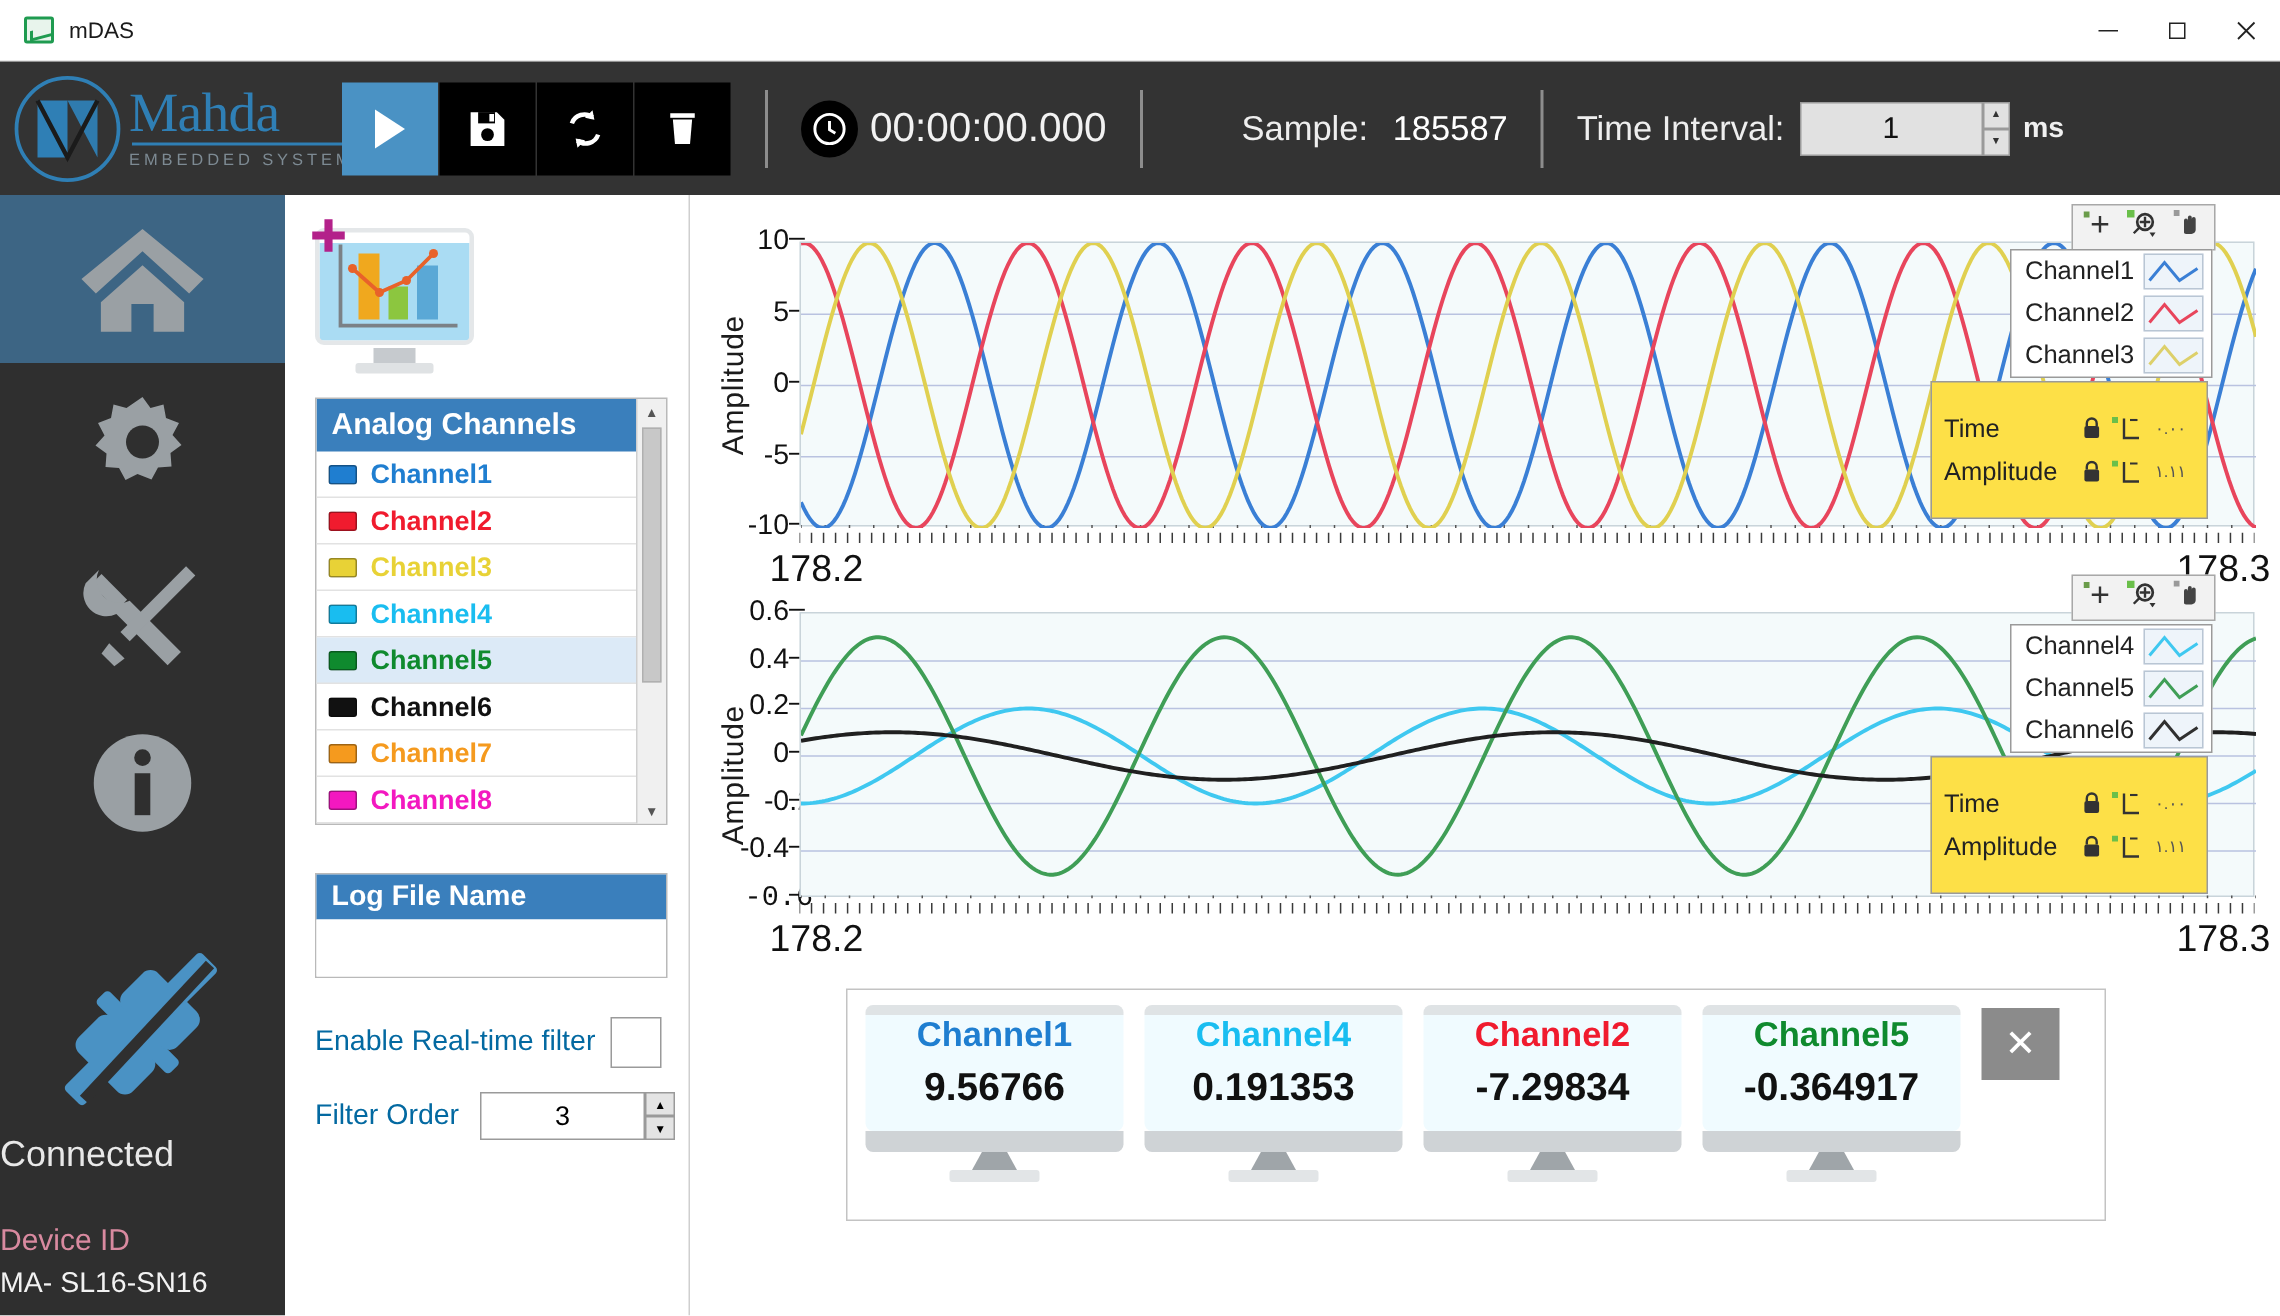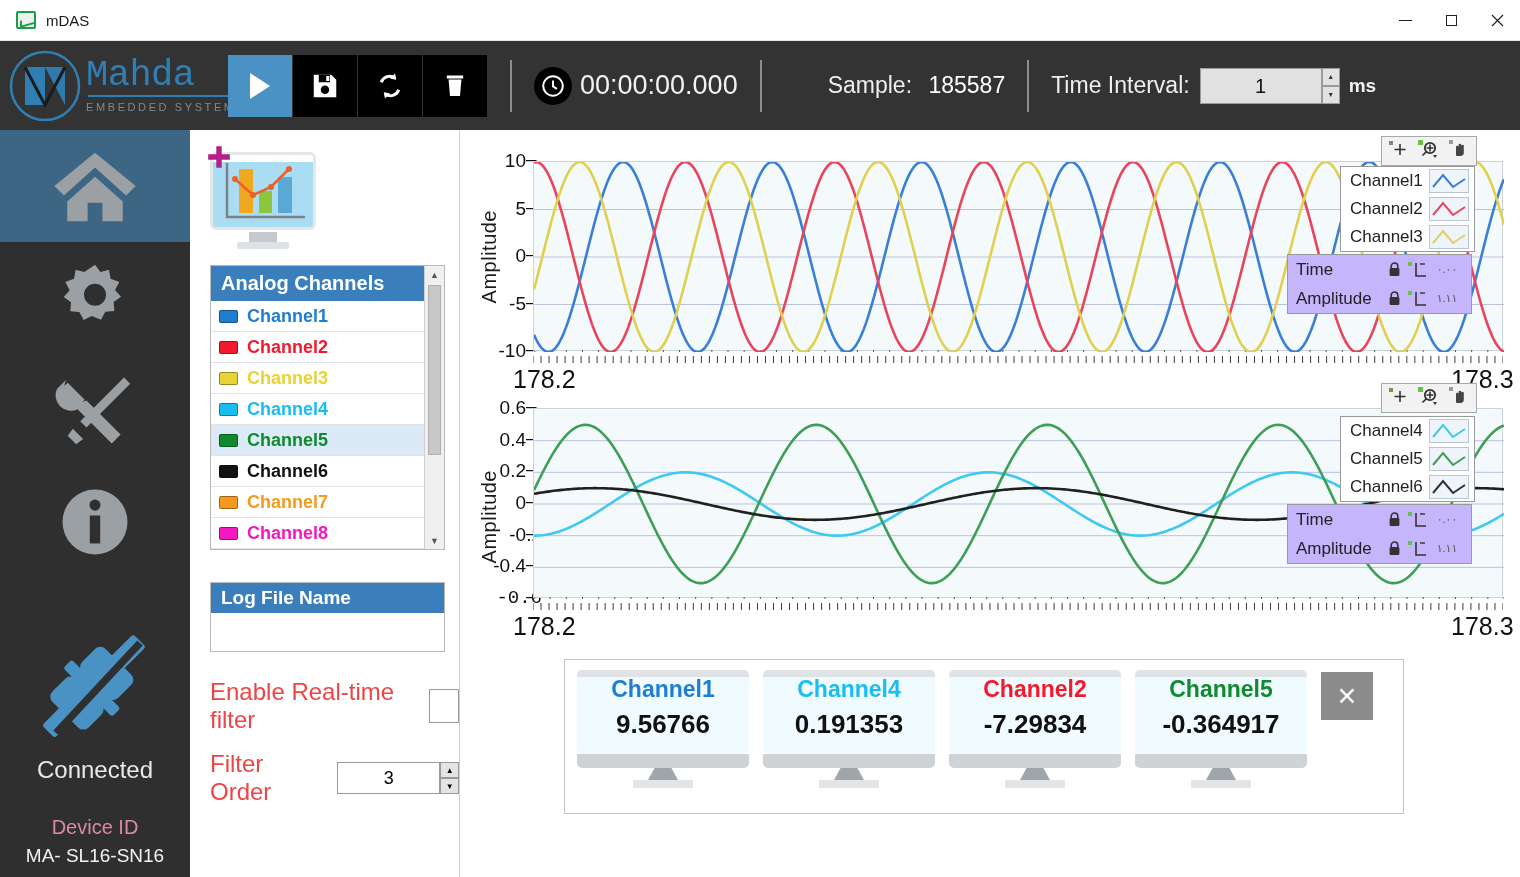--- a/index.html
+++ b/index.html
@@ -34,21 +34,21 @@
   .tb-max { width:11px; height:11px; border:1px solid #222; }
 
   
   .toolbar {
     position:absolute; left:0; top:41px; width:1520px; height:89px;
     background:#333333; display:flex; align-items:center;
   }
   .brand { display:flex; align-items:center; padding-left:8px; width:228px; }
   .brand-logo { width:74px; height:74px; position:relative; }
   .brand-text { margin-left:4px; }
-  .brand-name { font-size:37px; color:#2f7fb5; line-height:0.95; letter-spacing:-0.5px; font-family:Liberation Mono, monospace;}
+  .brand-name { font-size:37px; color:#2f7fb5; line-height:0.95; letter-spacing:-0.5px; font-family:Liberation Serif, serif;}
   .brand-sub { font-size:11px; color:#7d8a93; letter-spacing:2.6px; margin-top:4px; }
   .brand-rule { height:2px; background:#2f7fb5; margin:2px 0 3px 2px; width:186px;}
 
   .tbtn {
     width:64px; height:62px; background:#000; display:flex;
     align-items:center; justify-content:center; margin-right:1px; cursor:pointer;
   }
   .tbtn.play { background:#4a92c4; }
   .play-tri {
     width:0;height:0;border-left:20px solid #fff;
@@ -80,21 +80,21 @@
   
   .rail {
     position:absolute; left:0; top:130px; width:190px; height:747px;
     background:#2f2f2f;
   }
   .rail-item {
     width:190px; height:112px; display:flex; align-items:center; justify-content:center;
     cursor:pointer;
   }
   .rail-item.active { background:#3d6584; }
-  .status-block { position:absolute; left:0; top:480px; width:190px; text-align:center;}
+  .status-block { position:absolute; left:0; top:480px; width:190px; text-align:left;}
   .plug { margin:0 auto; width:150px; height:150px; position:relative; }
   .connected { font-size:24px; color:#e8e8e8; margin-top:-4px;}
   .devid { font-size:20px; color:#d98aa0; margin-top:32px; }
   .devval { font-size:19px; color:#f2f2f2; margin-top:6px; }
 
   
   .panel {
     position:absolute; left:190px; top:130px; width:270px; height:747px;
     background:#ffffff; border-right:1px solid #cfcfcf;
   }
@@ -132,21 +132,21 @@
     display:flex; flex-direction:column; align-items:center;
   }
   .sc-arrow { height:17px; font-size:9px; color:#555; display:flex; align-items:center;}
   .sc-thumb { width:13px; background:#c8c8c8; border:1px solid #b0b0b0; margin-top:2px; height:170px;}
 
   .logbox { margin:32px 14px 0 20px; border:1px solid #b9b9b9;}
   .log-hdr { background:#3a7fbc; color:#fff; font-size:19px; font-weight:bold; padding:4px 10px;}
   .log-input { height:38px; border:none; width:100%; font-size:15px; padding:0 8px; outline:none;}
 
   .optrow { display:flex; align-items:center; margin:26px 0 0 20px; }
-  .optlabel { font-size:24px; color:#ef4444; }
+  .optlabel { font-size:19px; color:#0369a1;text-align:center; }
   .chk { width:34px; height:34px; border:1px solid #9a9a9a; background:#fff; margin-left:10px; cursor:pointer;}
   .ordrow { display:flex; align-items:center; margin:16px 0 0 20px; }
   .ord-input {
     width:110px; height:32px; border:1px solid #9a9a9a; background:#fff;
     text-align:center; font-size:18px; line-height:30px; margin-left:14px;
   }
   .ord-arrows { display:flex; flex-direction:column; width:20px; height:32px;}
   .ord-up, .ord-dn {
     flex:1; background:#e4e4e4; border:1px solid #9a9a9a; display:flex;
     align-items:center; justify-content:center; font-size:8px; cursor:pointer;
@@ -166,22 +166,22 @@
     position:absolute; border:1px solid #a8a8a8; background:#f2f2f2;
     display:flex; gap:9px; padding:3px 7px; align-items:center;
   }
   .legend {
     position:absolute; background:#fff; border:1px solid #9a9a9a; z-index:6;
   }
   .legend-row { display:flex; align-items:center; gap:6px; padding:2px 7px 2px 9px;}
   .legend-name { font-size:17px; color:#222; width:82px;}
   .legend-swatch { width:40px; height:24px; border:1px solid #b9c6d4; background:#eef4fa;}
   .scalebox {
-    position:absolute; background:#c4b5fd; border:1px solid #9a9a9a; z-index:5;
-    padding:0 0;
+    position:absolute; background:#fde047; border:1px solid #9a9a9a; z-index:5;
+    padding:16px 0;
   }
   .scale-row { display:flex; align-items:center; height:29px; padding:0 8px;}
   .scale-lbl { font-size:17px; color:#222; width:92px;}
   .sc-ico { width:26px; display:flex; justify-content:center; cursor:pointer;}
   .dotted { letter-spacing:-1px; font-size:11px; color:#555; }
 
   
   .cards {
     position:absolute; border:1px solid #c3c3c3; background:#fff;
     display:flex; align-items:flex-start; padding:10px 10px 6px 12px; gap:14px;

